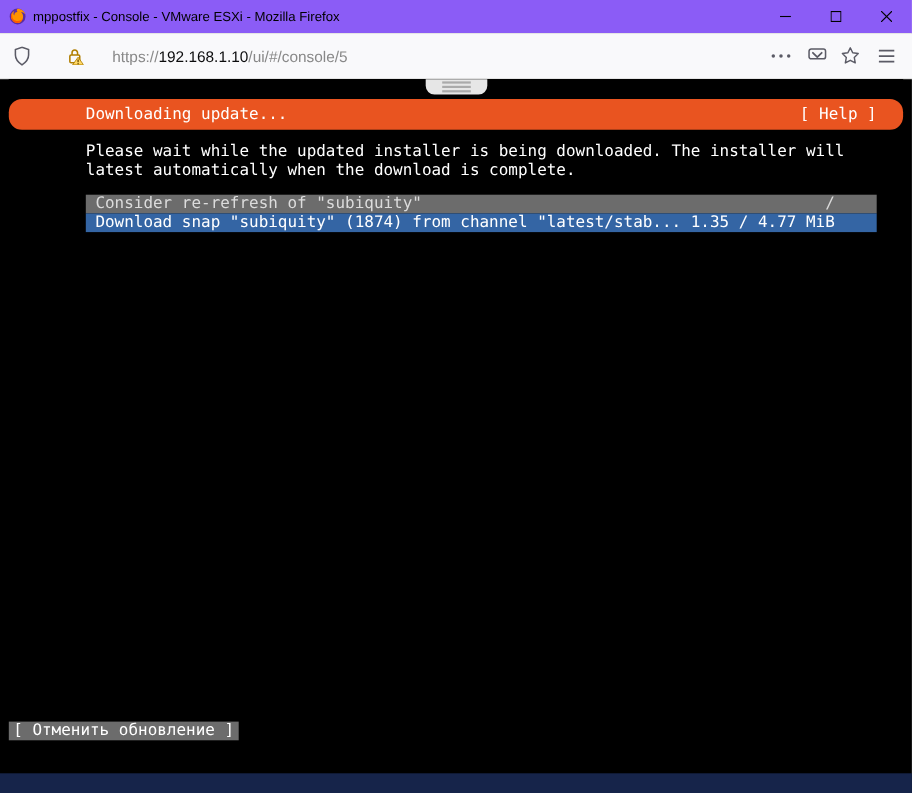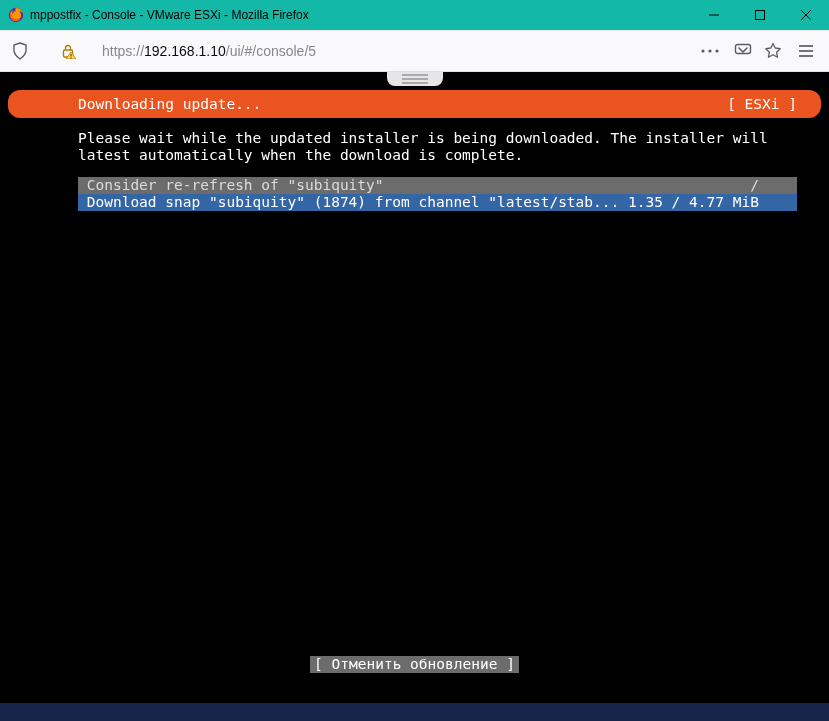--- a/index.html
+++ b/index.html
@@ -9,21 +9,21 @@
     height: 721px;
     font-family: "Segoe UI", Tahoma, sans-serif;
     background: #fff;
     overflow: hidden;
   }
   
   .titlebar {
     height: 30px;
     display: flex;
     align-items: center;
-    background: #14b8a6;
+    background: #8b5cf6;
     border-bottom: 1px solid #e5e5e5;
     font-size: 12px;
     color: #000;
   }
   .titlebar .ff-icon {
     width: 16px; height: 16px;
     margin: 0 6px 0 8px;
     display: inline-block;
   }
   .titlebar .title-text { flex: 0 0 auto; }
@@ -143,21 +143,21 @@
     color:#dcdcdc;
   }
   .log-blue{
     background:#3465a4;
     color:#fff;
   }
   .cancel-btn-wrap{
     position:absolute;
     left:0;right:0;
     bottom: 20px;
-    display:flex;justify-content:center;
+    display:flex;justify-content:flex-start;
   }
   .cancel-btn{
     background:#6c6c6c;
     color:#fff;
     white-space:pre;
     padding: 0 4px;
     height: 17px;line-height:17px;
   }
   .bottom-blue-strip{
     position:absolute;
@@ -245,21 +245,21 @@
 </div>
 
 <div class="page-area">
   <div class="console-outer">
     <div class="drag-tab">
         <div class="lines"></div>
       </div>
     <div class="top-black-strip"></div>
     <div class="orange-bar">
       <span class="left">Downloading update...</span>
-      <span class="right">[ ESXi ]</span>
+      <span class="right">[ Help ]</span>
     </div>
     <div class="body-text"><span>Please wait while the updated installer is being downloaded. The installer will</span>
 <span>latest automatically when the download is complete.</span></div>
     <div class="log-area">
       <div class="log-line log-gray"> Consider re-refresh of "subiquity"                                          /</div>
       <div class="log-line log-blue"> Download snap "subiquity" (1874) from channel "latest/stab... 1.35 / 4.77 MiB</div>
     </div>
     <div class="cancel-btn-wrap">
       <div class="cancel-btn">[ Отменить обновление ]</div>
     </div>

